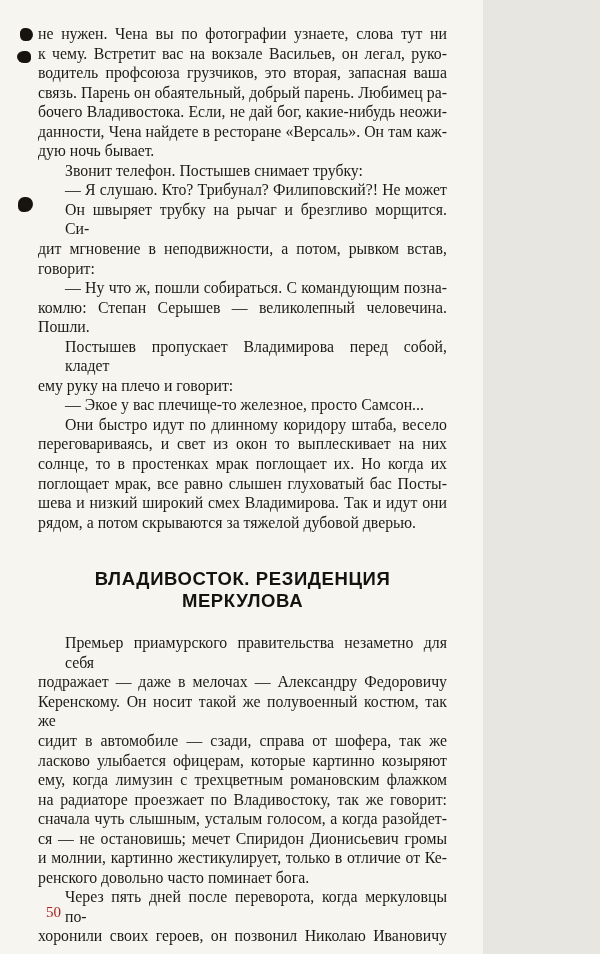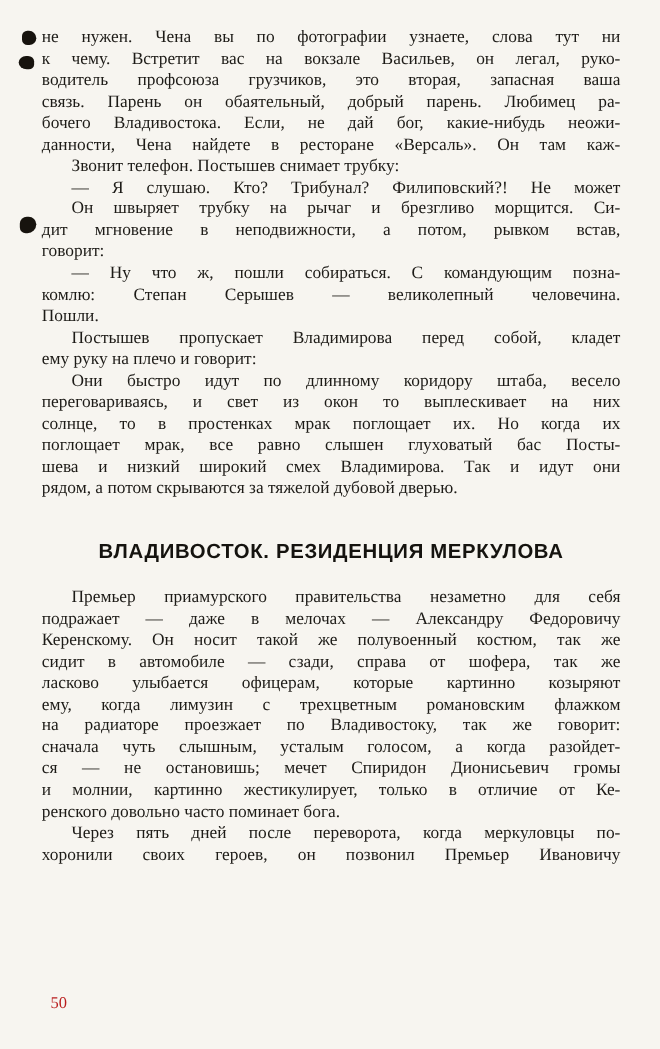--- a/index.html
+++ b/index.html
@@ -3,21 +3,21 @@
 <meta charset="utf-8">
 <style>
   html, body { margin: 0; padding: 0; }
   body {
     width: 600px; height: 954px;
     background: #e8e6e1;
     font-family: "Liberation Serif", "DejaVu Serif", serif;
   }
   .page {
     position: relative;
-    width: 600px; height: 954px;
+    width: 483px; height: 954px;
     background: #f7f5f0;
     overflow: hidden;
     color: #1d1b17;
   }
   .content {
     position: absolute;
     left: 38px; right: 36px; top: 24px;
   }
   .line {
     font-size: 15.8px;
@@ -61,30 +61,32 @@
   <div class="ink-blot blot-3"></div>
 
   <div class="content">
     <div id="text-before">
         <div class="line">не нужен. Чена вы по фотографии узнаете, слова тут ни</div>
         <div class="line">к чему. Встретит вас на вокзале Васильев, он легал, руко-</div>
         <div class="line">водитель профсоюза грузчиков, это вторая, запасная ваша</div>
         <div class="line">связь. Парень он обаятельный, добрый парень. Любимец ра-</div>
         <div class="line">бочего Владивостока. Если, не дай бог, какие-нибудь неожи-</div>
         <div class="line">данности, Чена найдете в ресторане «Версаль». Он там каж-</div>
+        <div class="line last">дую ночь бывает.</div>
         <div class="line indent last">Звонит телефон. Постышев снимает трубку:</div>
         <div class="line indent">— Я слушаю. Кто? Трибунал? Филиповский?! Не может</div>
         <div class="line indent">Он швыряет трубку на рычаг и брезгливо морщится. Си-</div>
         <div class="line">дит мгновение в неподвижности, а потом, рывком встав,</div>
         <div class="line last">говорит:</div>
         <div class="line indent">— Ну что ж, пошли собираться. С командующим позна-</div>
         <div class="line">комлю: Степан Серышев — великолепный человечина.</div>
         <div class="line last">Пошли.</div>
         <div class="line indent">Постышев пропускает Владимирова перед собой, кладет</div>
         <div class="line last">ему руку на плечо и говорит:</div>
+        <div class="line indent last">— Экое у вас плечище-то железное, просто Самсон...</div>
         <div class="line indent">Они быстро идут по длинному коридору штаба, весело</div>
         <div class="line">переговариваясь, и свет из окон то выплескивает на них</div>
         <div class="line">солнце, то в простенках мрак поглощает их. Но когда их</div>
         <div class="line">поглощает мрак, все равно слышен глуховатый бас Посты-</div>
         <div class="line">шева и низкий широкий смех Владимирова. Так и идут они</div>
         <div class="line last">рядом, а потом скрываются за тяжелой дубовой дверью.</div>
       </div>
     <div class="section-heading">ВЛАДИВОСТОК. РЕЗИДЕНЦИЯ МЕРКУЛОВА</div>
     <div id="text-after">
         <div class="line indent">Премьер приамурского правительства незаметно для себя</div>
@@ -92,19 +94,19 @@
         <div class="line">Керенскому. Он носит такой же полувоенный костюм, так же</div>
         <div class="line">сидит в автомобиле — сзади, справа от шофера, так же</div>
         <div class="line">ласково улыбается офицерам, которые картинно козыряют</div>
         <div class="line">ему, когда лимузин с трехцветным романовским флажком</div>
         <div class="line">на радиаторе проезжает по Владивостоку, так же говорит:</div>
         <div class="line">сначала чуть слышным, усталым голосом, а когда разойдет-</div>
         <div class="line">ся — не остановишь; мечет Спиридон Дионисьевич громы</div>
         <div class="line">и молнии, картинно жестикулирует, только в отличие от Ке-</div>
         <div class="line last">ренского довольно часто поминает бога.</div>
         <div class="line indent">Через пять дней после переворота, когда меркуловцы по-</div>
-        <div class="line">хоронили своих героев, он позвонил Премьер Ивановичу</div>
+        <div class="line">хоронили своих героев, он позвонил Николаю Ивановичу</div>
       </div>
   </div>
 
   <div class="page-number">50</div>
 
 </div>
 
 </body></html>

